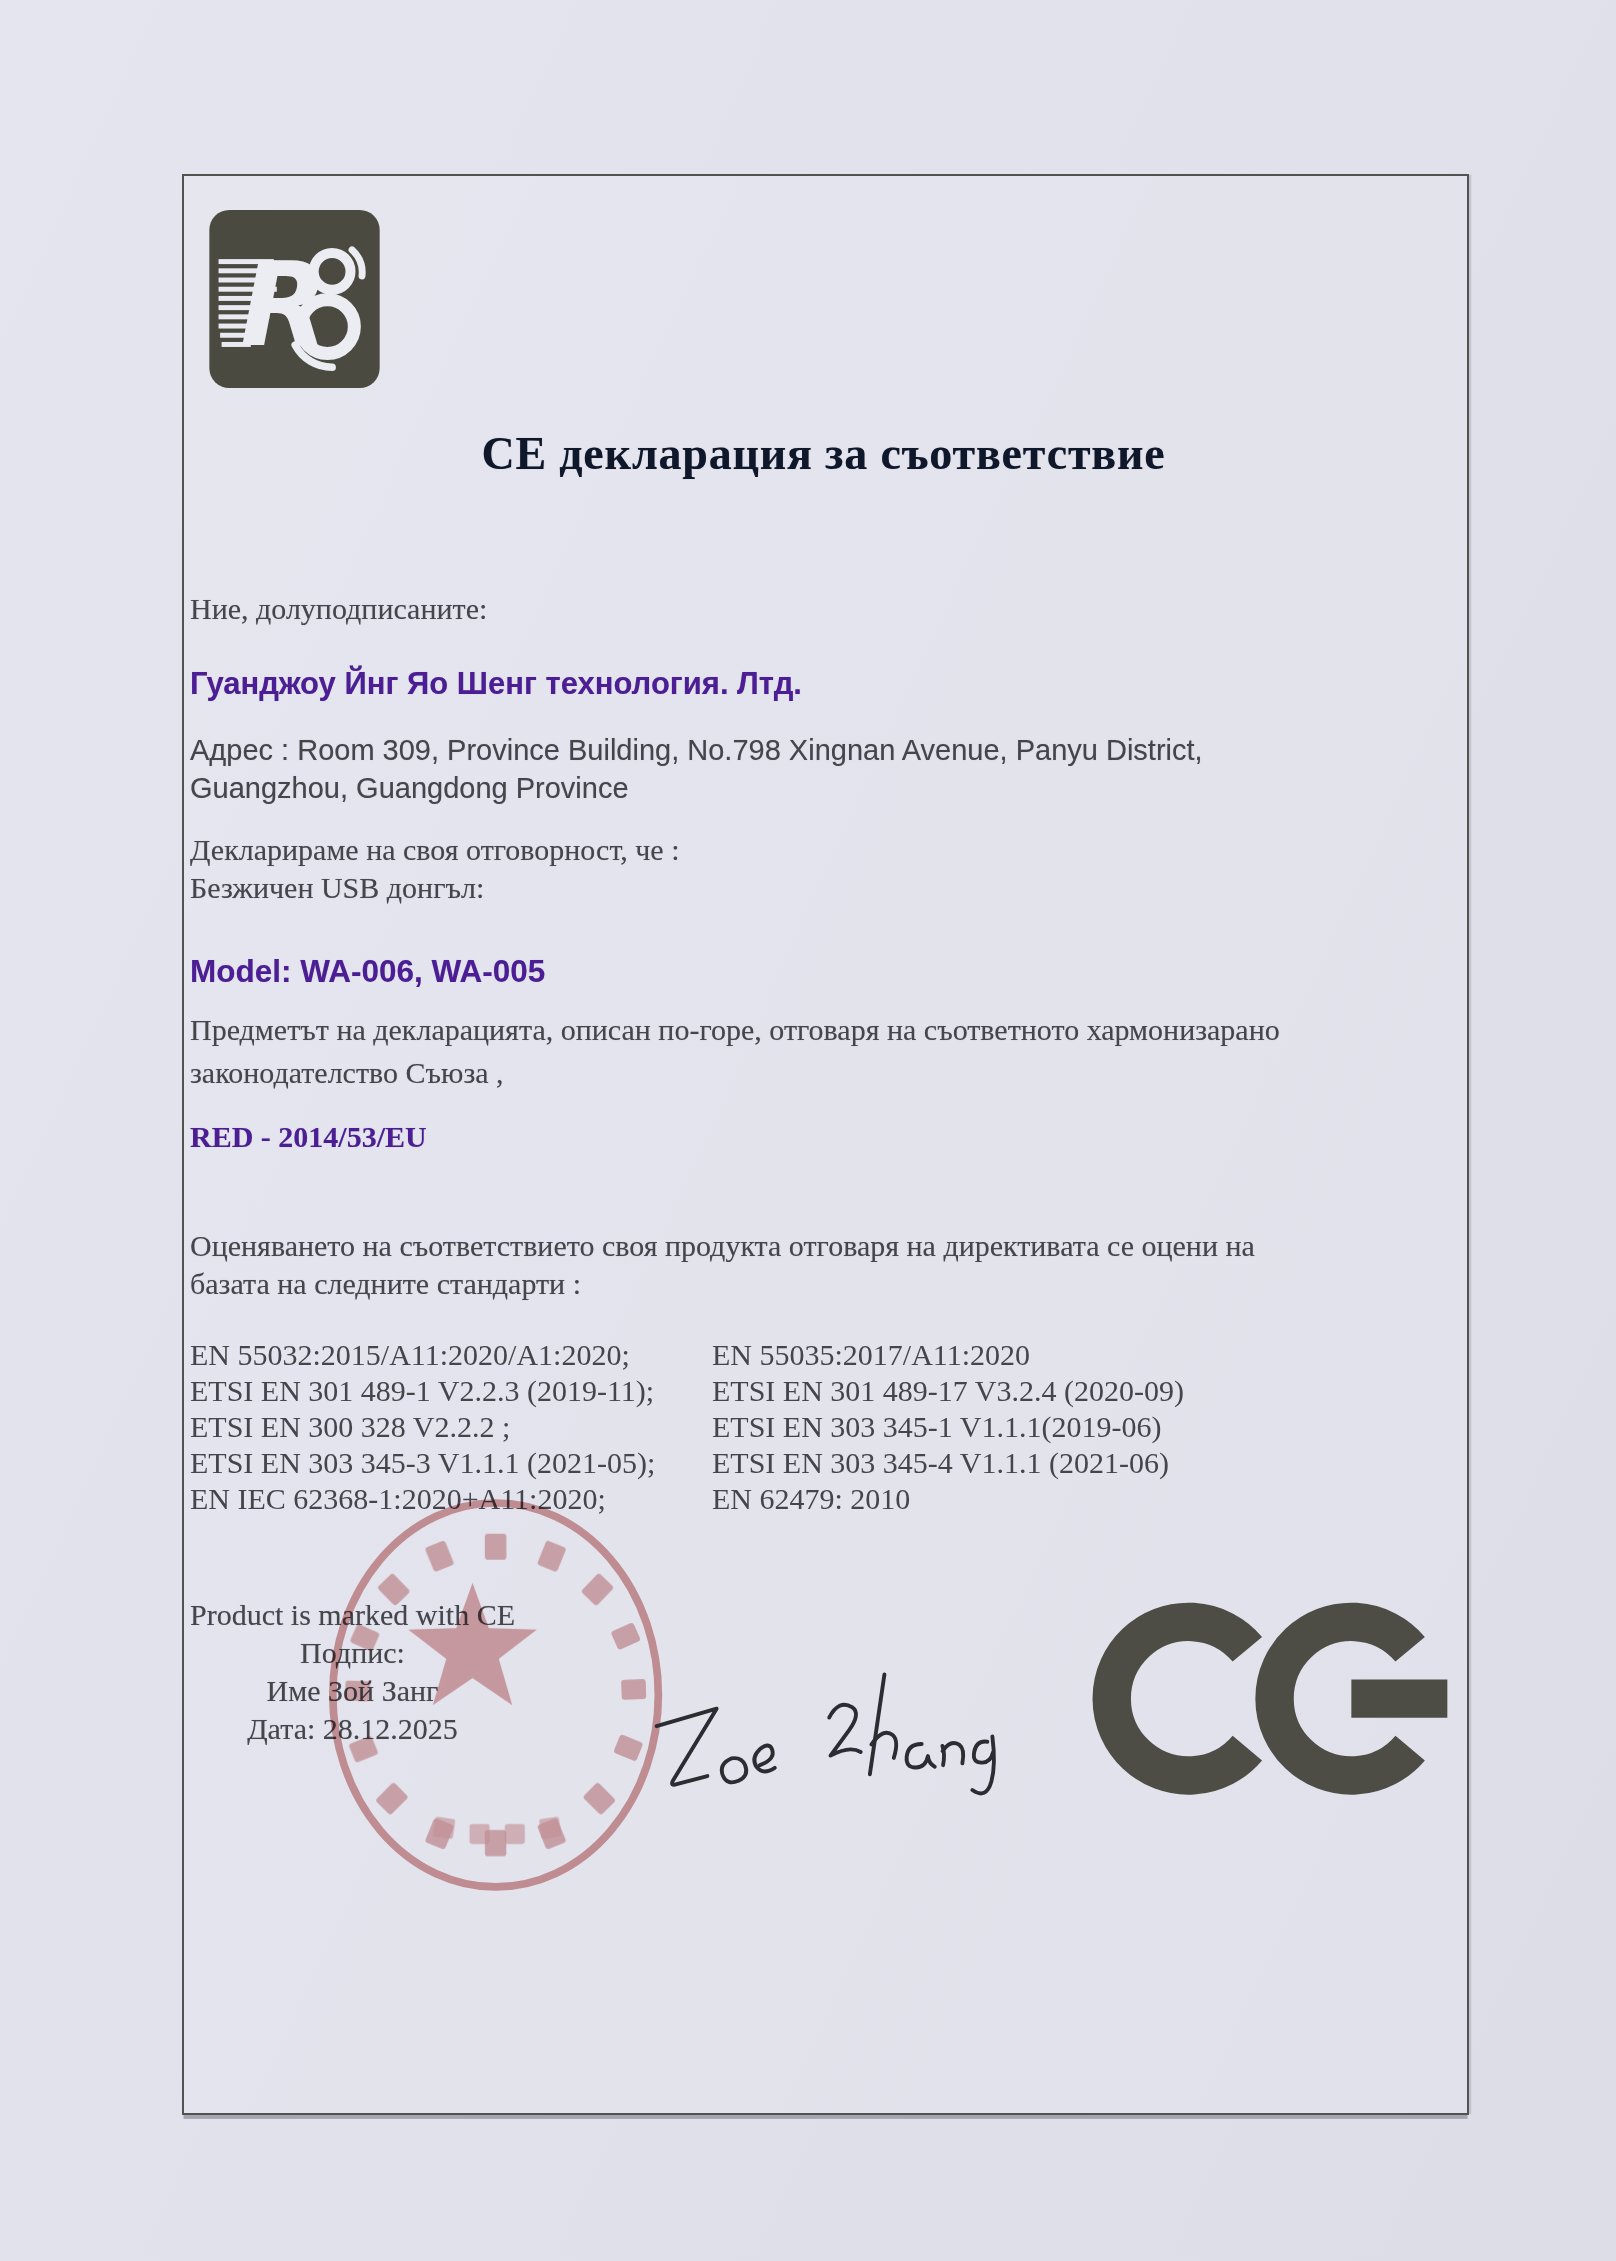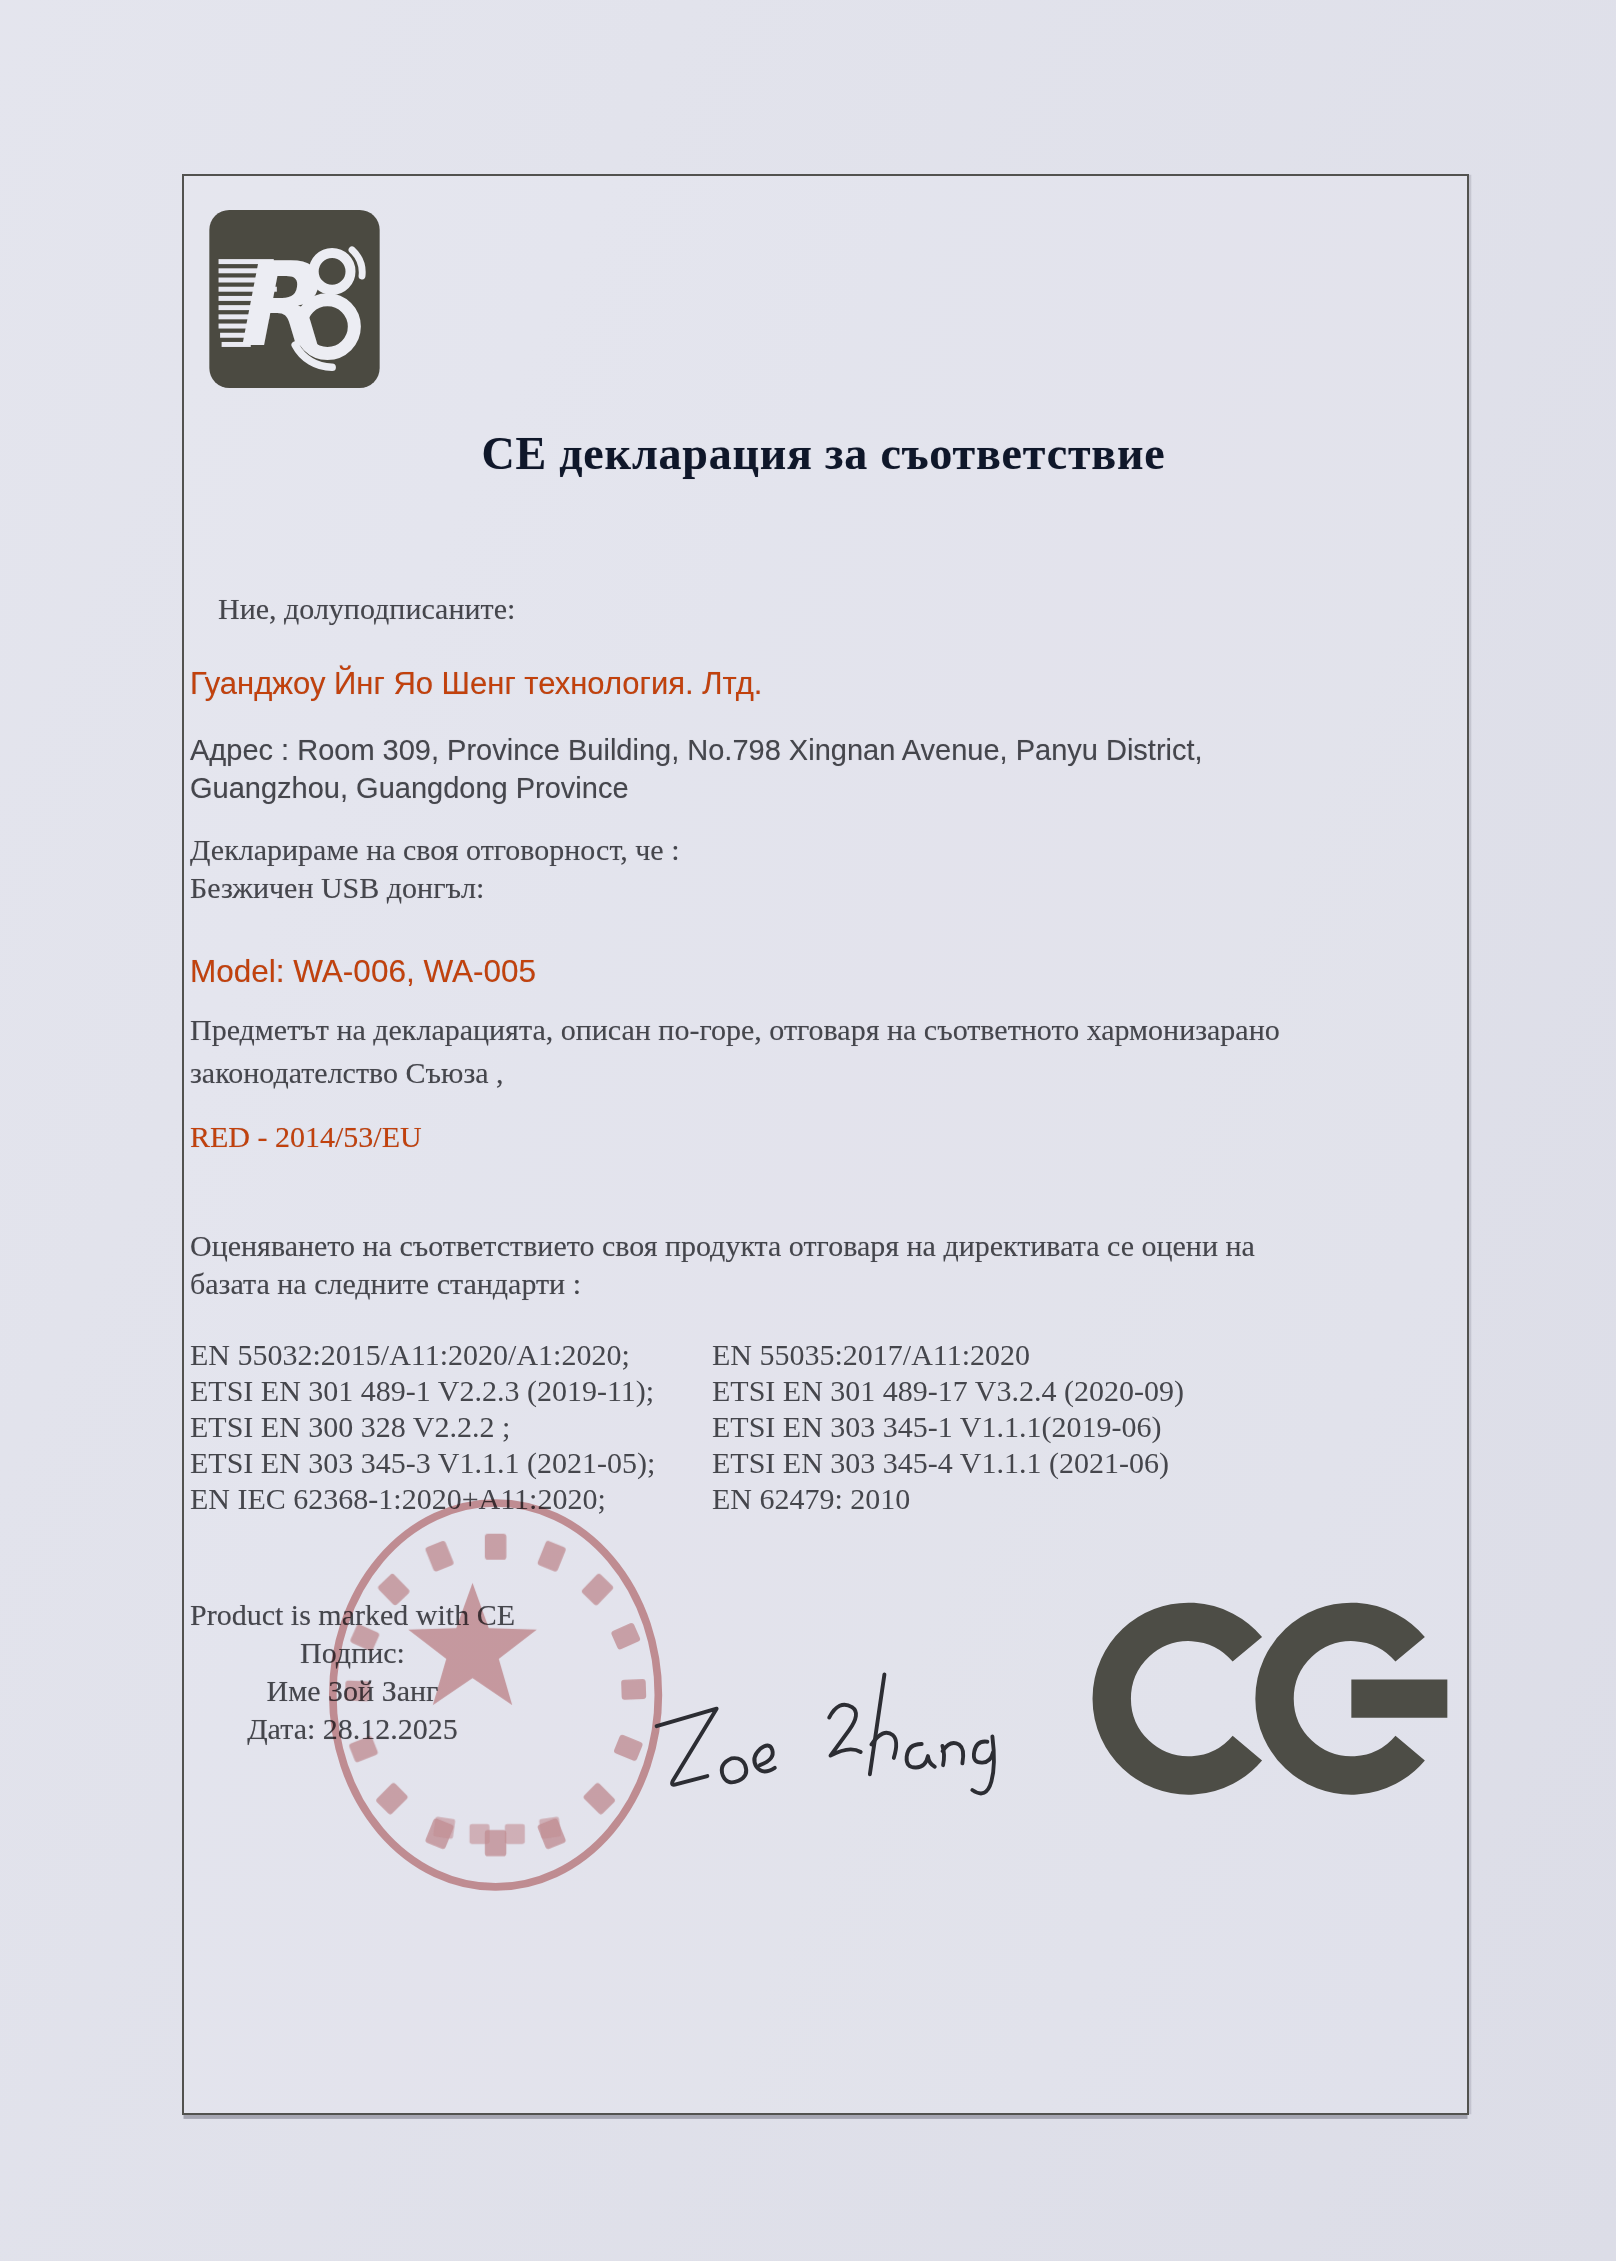--- a/index.html
+++ b/index.html
@@ -34,21 +34,21 @@
     text-shadow:0 0 0.8px rgba(60,60,75,.45);
   }
 
   .line{
     left:190px;white-space:nowrap;
     font-size:30px;line-height:38px;
     text-shadow:0 0 0.8px rgba(60,60,75,.35);
   }
   .serif{font-family:"Liberation Serif", serif;}
   .sans{font-family:"Liberation Sans", sans-serif;font-size:29px;}
-  .bold{font-weight:normal;color:#c2410c;}
+  .bold{font-weight:bold;color:#4c1d95;}
 
   .addr{top:731px;white-space:normal;width:1060px;}
   .two-line div{white-space:nowrap;}
 
   .standards{left:190px;top:1338px;font-size:30px;}
   .std-row{position:relative;height:36px;white-space:nowrap;}
   .std-right{position:absolute;left:522px;top:0;}
 
   .sig-block{top:1596px;}
   .sig-block div{white-space:nowrap;text-align:center;}
@@ -88,21 +88,21 @@
       <circle cx="160" cy="80" r="24" stroke-width="13"></circle>
       <path d="M 186 52 A 40 40 0 0 1 199 86" stroke-width="9" stroke-linecap="round"></path>
       <circle cx="154" cy="152" r="35" stroke-width="17"></circle>
       <path d="M 112 176 A 54 54 0 0 0 160 205" stroke-width="10" stroke-linecap="round"></path>
     </g>
   </svg>
 </div>
 
 <div class="abs title">CE декларация за съответствие</div>
 
-<div class="abs line serif" style="top:590px;margin-left:28px;">Ние, долуподписаните:</div>
+<div class="abs line serif" style="top:590px;">Ние, долуподписаните:</div>
 
 <div class="abs line sans bold" style="top:665px;font-size:31px;">Гуанджоу Йнг Яо Шенг технология. Лтд.</div>
 
 <div class="abs line sans addr two-line">
   <div>Адрес : Room 309, Province Building, No.798 Xingnan Avenue, Panyu District,</div>
   <div>Guangzhou, Guangdong Province</div>
 </div>
 
 <div class="abs line serif" style="top:831px;">Декларираме на своя отговорност, че :</div>
 <div class="abs line serif" style="top:869px;">Безжичен USB донгъл:</div>

